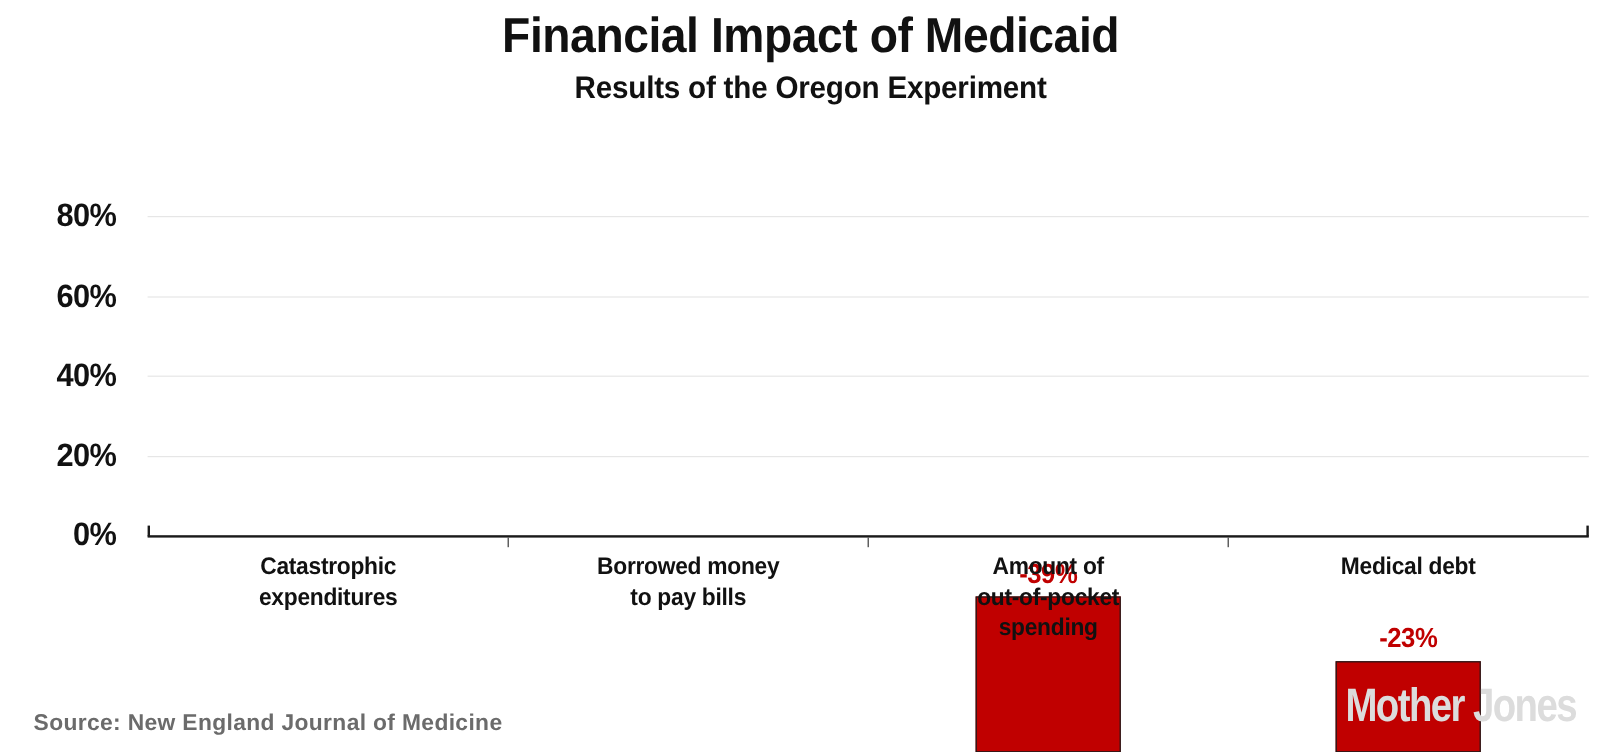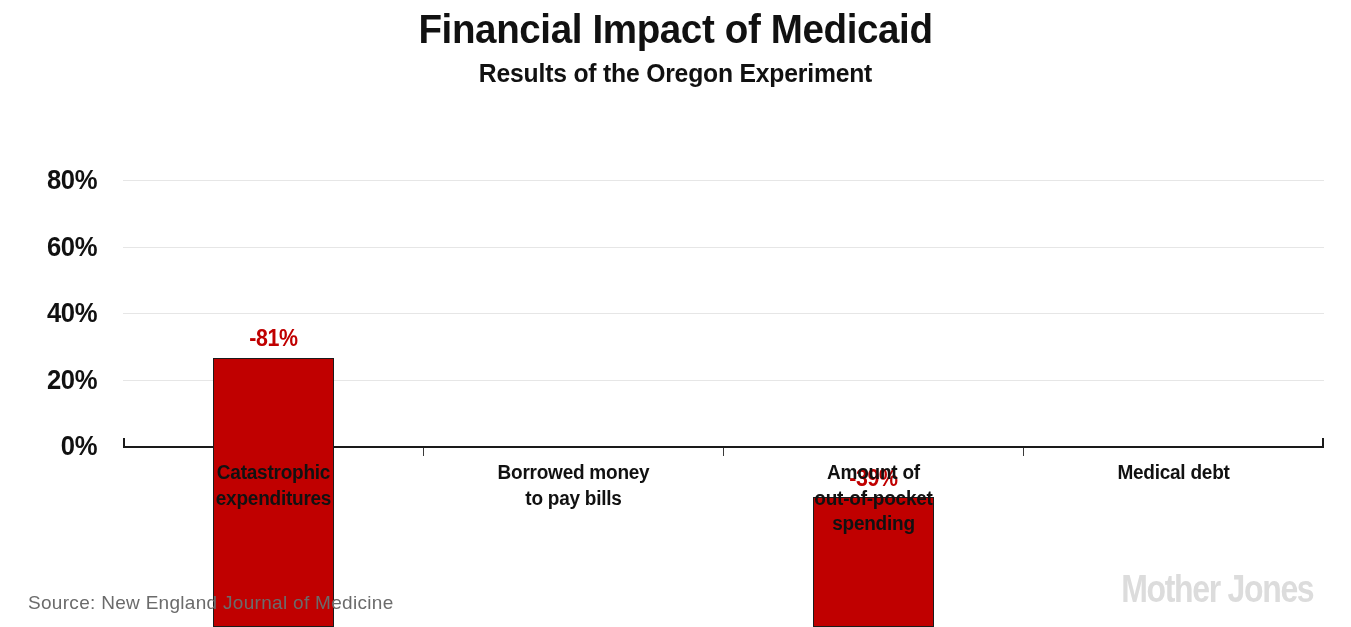--- a/index.html
+++ b/index.html
@@ -148,21 +148,21 @@
     transform: scaleX(0.95);
   }
 
   
   .source-note {
     position: absolute;
     left: 28px;
     top: 592px;
     font-family: "Liberation Sans", sans-serif;
     font-size: 19px;
-    font-weight: normal;
+    font-weight: bold;
     color: #6b6b6b;
     letter-spacing: 0.3px;
     white-space: nowrap;
   }
   .brand-logo {
     position: absolute;
     right: 38px;
     top: 569px;
     font-family: "Liberation Sans", sans-serif;
     font-size: 39px;
@@ -201,31 +201,31 @@
     <div class="ytick" style="top:446px;">0%</div>
 
     <div class="axis-baseline"></div>
     <div class="axis-endtick left"></div>
     <div class="axis-endtick right"></div>
 
     <div class="tick-mark" style="left:411px;"></div>
     <div class="tick-mark" style="left:711px;"></div>
     <div class="tick-mark" style="left:1011px;"></div>
 
-    <div class="bar-group" style="left:201px; width:121px; height:446px;">
-      <div class="bar" style="left:0; width:121px; height:269.3px;"></div>
-      <div class="bar-value" style="bottom:277px;">-81%</div>
-    </div>
 
 
     <div class="bar-group" style="left:801px; width:121px; height:446px;">
       <div class="bar" style="left:0; width:121px; height:129.7px;"></div>
       <div class="bar-value" style="bottom:137.3px;">-39%</div>
     </div>
 
+    <div class="bar-group" style="left:1101px; width:121px; height:446px;">
+      <div class="bar" style="left:0; width:121px; height:76.5px;"></div>
+      <div class="bar-value" style="bottom:84px;">-23%</div>
+    </div>
 
     <div class="cat-label" style="left:141px; width:241px;">
       <div>Catastrophic</div>
       <div>expenditures</div>
     </div>
     <div class="cat-label" style="left:441px; width:241px;">
       <div>Borrowed money</div>
       <div>to pay bills</div>
     </div>
     <div class="cat-label" style="left:741px; width:241px;">

